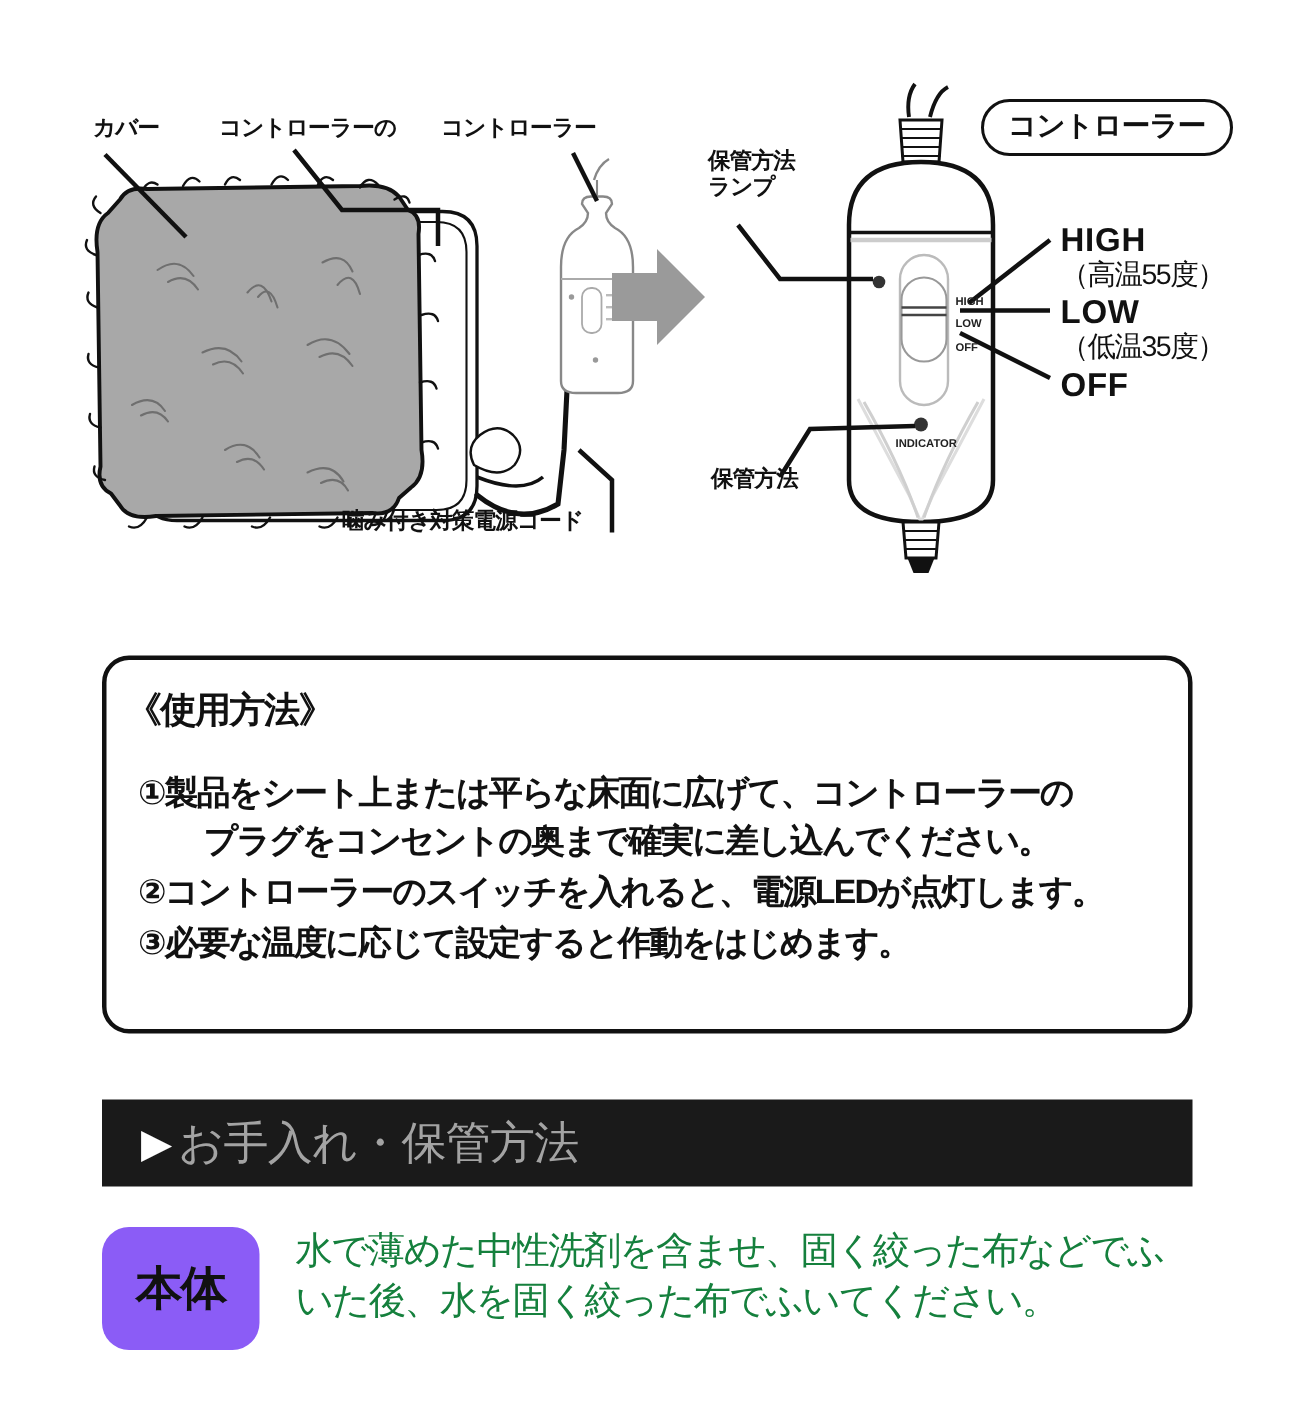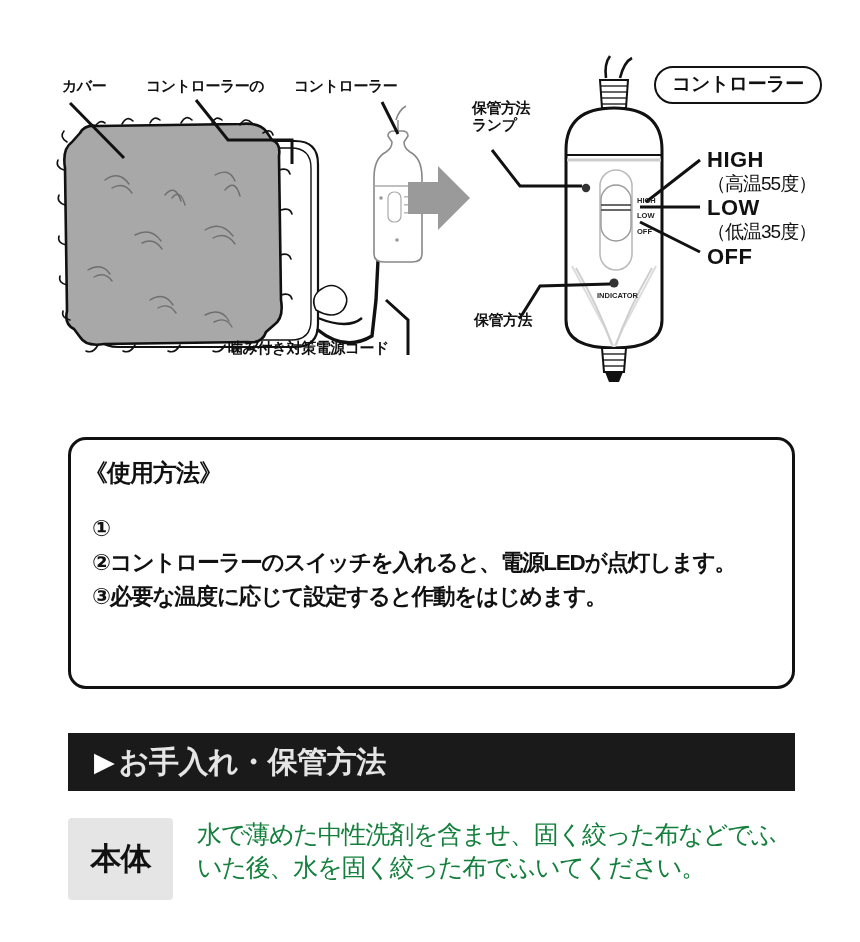--- a/index.html
+++ b/index.html
@@ -107,40 +107,40 @@
     display: flex;
     align-items: center;
   }
   #care-banner-arrow {
     color: #ffffff;
     font-size: 27px;
     margin-left: 26px;
     line-height: 1;
   }
   #care-banner-title {
-    color: #e5e5e5;
+    color: #a3a3a3;
     font-size: 30px;
-    font-weight: bold;
+    font-weight: normal;
     letter-spacing: -0.5px;
     margin-left: 4px;
   }
 
   
   #care-row {
     position: absolute;
     left: 68px; top: 818px;
     width: 760px;
     display: flex;
     align-items: flex-start;
   }
   #care-badge {
     flex: 0 0 auto;
     width: 105px; height: 82px;
-    background: #e5e5e5;
-    border-radius: 4px;
+    background: #8b5cf6;
+    border-radius: 18px;
     display: flex;
     align-items: center;
     justify-content: center;
     font-size: 31px;
     font-weight: bold;
     letter-spacing: -1px;
     color: #111111;
   }
   #care-text {
     flex: 1 1 auto;
@@ -348,20 +348,22 @@
 
 <div id="usage-box"></div>
 
 <div id="usage-title">《使用方法》</div>
 
 <div id="usage-list">
 
   <div class="usage-item">
     <span class="usage-num">①</span>
     <span class="usage-text">
+      <span>製品をシート上または平らな床面に広げて、コントローラーの</span>
+      <span class="cont">プラグをコンセントの奥まで確実に差し込んでください。</span>
     </span>
   </div>
 
   <div class="usage-item">
     <span class="usage-num">②</span>
     <span class="usage-text">
       <span>コントローラーのスイッチを入れると、電源LEDが点灯します。</span>
     </span>
   </div>
 

